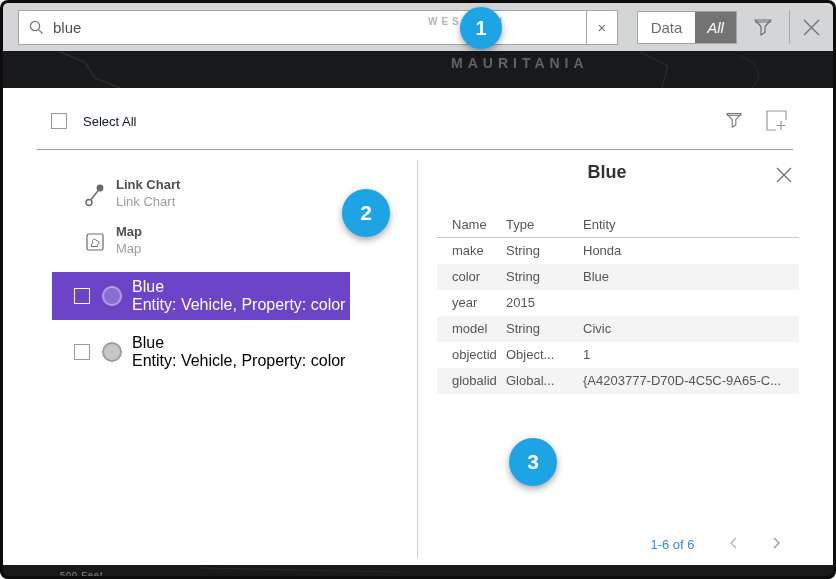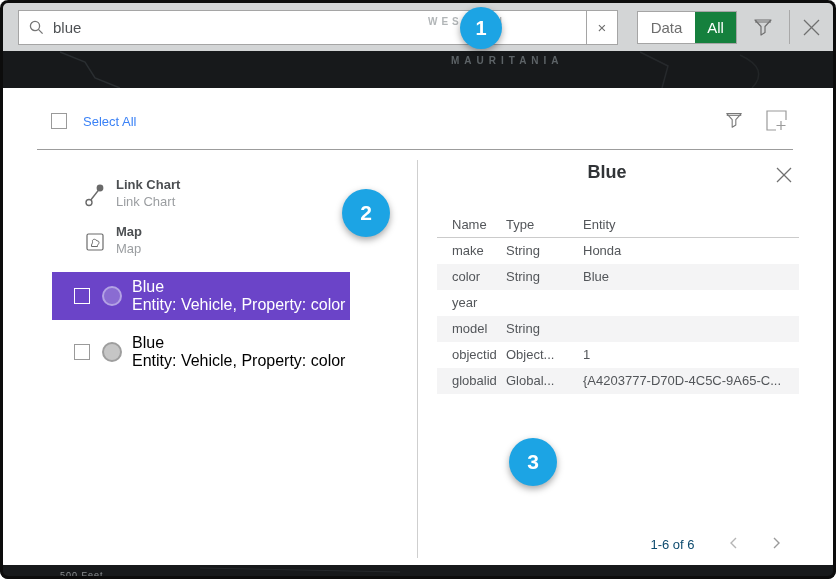--- a/index.html
+++ b/index.html
@@ -3,21 +3,21 @@
 <meta charset="utf-8">
 <style>
   * { margin:0; padding:0; box-sizing:border-box; }
   body { background:#ffffff; font-family:"Liberation Sans", sans-serif; }
   .screen { position:relative; width:836px; height:579px; background:#17191b;
             border-radius:8px; overflow:hidden; }
   .frame { position:absolute; inset:0; border:3px solid #0c0c0c; border-radius:8px;
            pointer-events:none; z-index:60; }
 
   
-  .map-band-label { position:absolute; left:451px; top:55px; font-size:10px; font-weight:bold;
+  .map-band-label { position:absolute; left:451px; top:55px; font-size:14px; font-weight:bold;
                     letter-spacing:5px; color:#5d6367; z-index:2; }
   .map-top-label  { position:absolute; left:428px; top:16px; font-size:10px; font-weight:bold;
                     letter-spacing:4px; color:#b2b6b8; z-index:6; }
   .map-scale-label{ position:absolute; left:60px; top:570px; font-size:9px;
                     color:#8d9194; z-index:2; letter-spacing:1px; }
   .map-lines { position:absolute; inset:0; z-index:1; }
 
   
   .toolbar { position:absolute; left:0; top:0; width:836px; height:51px;
              background:#d3d5d6; z-index:5; }
@@ -26,30 +26,30 @@
   .search-icon-wrap { width:34px; display:flex; justify-content:center; align-items:center; flex:0 0 auto; }
   .search-input { flex:1; border:none; outline:none; font-size:15px; color:#4e5154;
                   font-family:"Liberation Sans", sans-serif; background:transparent; height:100%; }
   .search-clear { flex:0 0 31px; height:100%; border:none; border-left:1px solid #a5a5a5;
                   background:#ffffff; font-size:15px; color:#6e6e6e; cursor:pointer; }
   .toggle-group { position:absolute; left:637px; top:11px; width:100px; height:33px;
                   border:1px solid #a5a5a5; display:flex; background:#ffffff; }
   .toggle-btn { display:flex; align-items:center; justify-content:center;
                 font-size:15px; cursor:pointer; }
   .toggle-data { flex:0 0 57px; color:#6e6e6e; background:#ffffff; }
-  .toggle-all  { flex:1; color:#ffffff; background:#15803d; }
+  .toggle-all  { flex:1; color:#ffffff; background:#737373;font-style:italic; }
   .tool-icon-btn { position:absolute; background:none; border:none; cursor:pointer; padding:0; }
   .toolbar-vdivider { position:absolute; left:789px; top:10px; width:1px; height:34px; background:#a9a9a9; }
 
   
   .panel { position:absolute; left:0; top:88px; width:836px; height:477px;
            background:#ffffff; z-index:4; border-radius:0 0 4px 4px; }
   .checkbox { width:16px; height:16px; border:1px solid #9a9a9a; background:#ffffff; }
   .select-all-box { position:absolute; left:51px; top:25px; cursor:pointer; }
-  .select-all-label { position:absolute; left:83px; top:26px; font-size:13px; color:#3b82f6;text-align:center; }
+  .select-all-label { position:absolute; left:83px; top:26px; font-size:13px; color:#0f172a;text-align:center; }
   .panel-funnel { left:724px; top:22px; }
   .panel-add    { left:766px; top:22px; }
   .panel-hdivider { position:absolute; left:37px; top:61px; width:756px; height:1px; background:#9c9c9c; }
   .panel-vdivider { position:absolute; left:417px; top:72px; width:1px; height:398px; background:#cfcfcf; }
 
   
   .list-item-plain { position:absolute; display:flex; align-items:center; cursor:pointer; }
   .li-linkchart { left:82px; top:88px; }
   .li-map       { left:82px; top:135px; }
   .li-icon { width:26px; margin-right:8px; display:flex; justify-content:center; margin-top:3px; }
@@ -72,21 +72,21 @@
                   font-size:18px; font-weight:bold; color:#313437; }
   .detail-close { left:775px; top:78px; }
   .detail-table { position:absolute; left:437px; top:124px; width:362px; font-size:13px; color:#53565a; }
   .dt-row { display:flex; height:26px; line-height:26px; white-space:nowrap; }
   .dt-head { border-bottom:1px solid #cbcbcb; color:#53565a; }
   .dt-body .dt-row:nth-child(even) { background:#f4f4f5; }
   .dt-c1 { flex:0 0 69px; padding-left:15px; overflow:hidden; }
   .dt-c2 { flex:0 0 77px; overflow:hidden; }
   .dt-c3 { flex:1; overflow:hidden; }
   .pagination-label { position:absolute; left:630px; top:449px; width:85px; text-align:center;
-                      font-size:13px; color:#0c4a6e; }
+                      font-size:13px; color:#3b82f6; }
   .page-prev { left:726px; top:447px; }
   .page-next { left:768px; top:447px; }
 
   
   .callout { position:absolute; border-radius:50%; background:#1ca4e4; color:#ffffff;
              display:flex; align-items:center; justify-content:center; font-weight:bold;
              box-shadow:0 3px 7px rgba(0,0,0,0.35); z-index:55; }
   .callout-1 { left:460px; top:7px;   width:42px; height:42px; font-size:20px; }
   .callout-2 { left:342px; top:101px; width:48px; height:48px; font-size:21px; }
   .callout-3 { left:509px; top:350px; width:48px; height:48px; font-size:21px; }
@@ -228,24 +228,26 @@
           <div class="dt-c2">String</div>
           <div class="dt-c3">Honda</div>
         </div>
         <div class="dt-row">
           <div class="dt-c1">color</div>
           <div class="dt-c2">String</div>
           <div class="dt-c3">Blue</div>
         </div>
         <div class="dt-row">
           <div class="dt-c1">year</div>
+          <div class="dt-c3">2015</div>
         </div>
         <div class="dt-row">
           <div class="dt-c1">model</div>
           <div class="dt-c2">String</div>
+          <div class="dt-c3">Civic</div>
         </div>
         <div class="dt-row">
           <div class="dt-c1">objectid</div>
           <div class="dt-c2">Object...</div>
           <div class="dt-c3">1</div>
         </div>
         <div class="dt-row">
           <div class="dt-c1">globalid</div>
           <div class="dt-c2">Global...</div>
           <div class="dt-c3">{A4203777-D70D-4C5C-9A65-C...</div>

